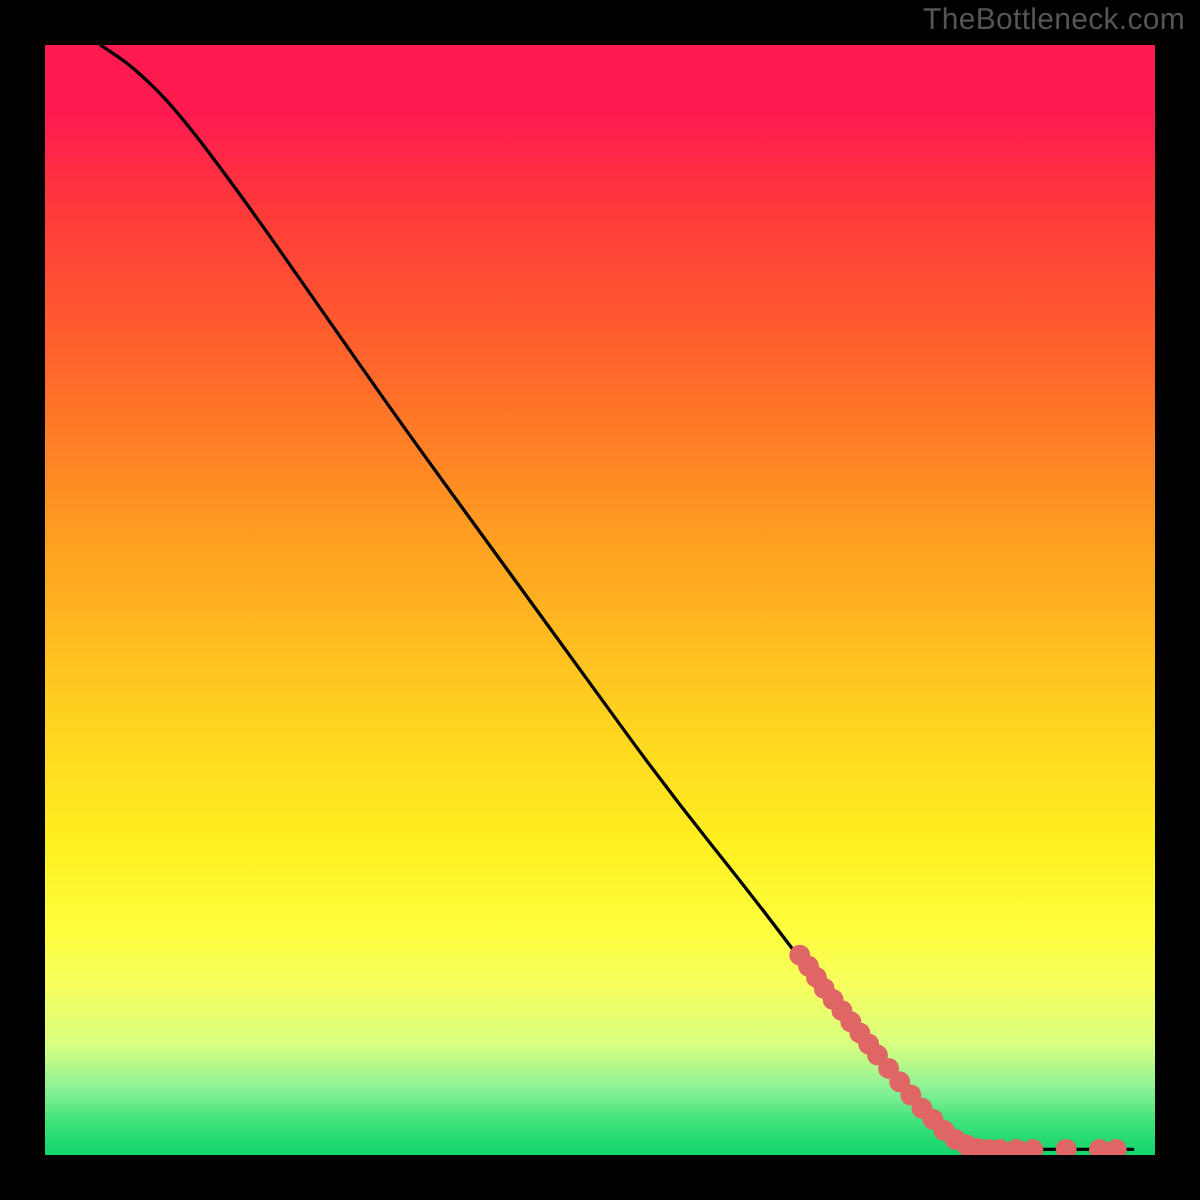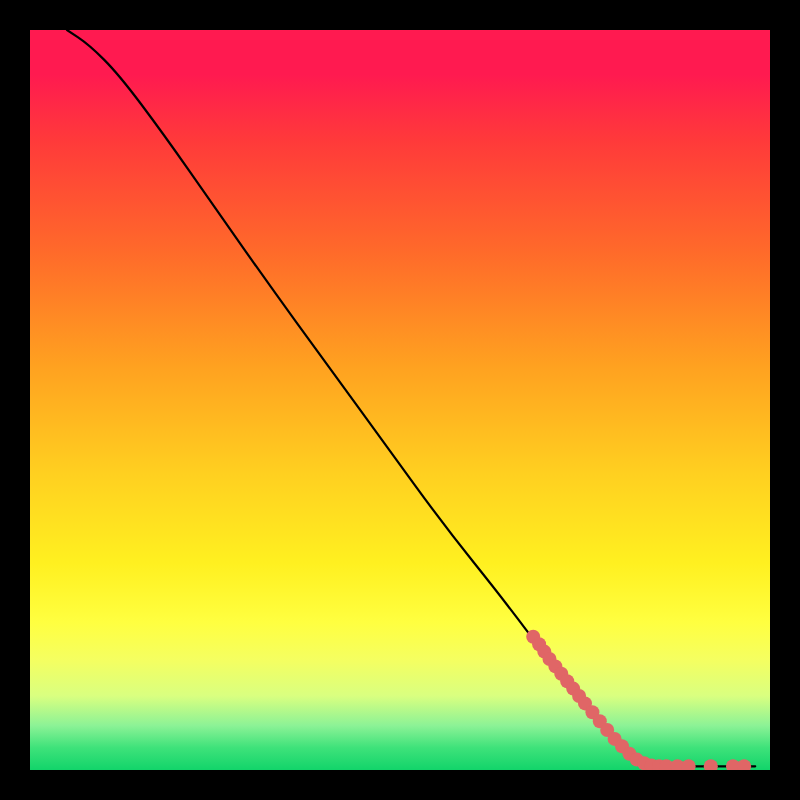--- a/index.html
+++ b/index.html
@@ -67,20 +67,21 @@
     stroke-linecap: round;
   }
   .marker {
     stroke: none;
   }
 </style>
 </head>
 <body>
 
 <div class="container">
+  <div class="attribution">TheBottleneck.com</div>
 
   <div class="plot-frame">
     <div class="gradient-bg"></div>
     <svg class="overlay" viewBox="0 0 740 740" preserveAspectRatio="none">
       <path id="curve-path" class="curve" d="M 37.0 0.0 Q 37.0 0.0 48.1 7.4 Q 59.2 14.8 74.0 29.6 Q 88.8 44.4 111.0 74.0 Q 133.2 103.6 159.1 140.6 Q 185.0 177.6 210.9 214.6 Q 236.8 251.6 266.4 292.3 Q 296.0 333.0 325.6 373.7 Q 355.2 414.4 384.8 455.1 Q 414.4 495.8 444.0 532.8 Q 473.6 569.8 495.8 599.4 Q 518.0 629.0 540.2 654.9 Q 562.4 680.8 577.2 699.3 Q 592.0 717.8 603.1 725.2 Q 614.2 732.6 625.3 734.5 Q 636.4 736.3 651.2 736.3 Q 666.0 736.3 684.5 736.3 Q 703.0 736.3 714.1 736.3 L 725.2 736.3"></path>
       <g id="marker-group">
           <circle cx="503.2" cy="606.8" r="7" class="marker" fill="#e06666"></circle>
           <circle cx="509.1" cy="614.2" r="7" class="marker" fill="#e06666"></circle>
           <circle cx="514.3" cy="621.6" r="7" class="marker" fill="#e06666"></circle>
           <circle cx="519.5" cy="629.0" r="7" class="marker" fill="#e06666"></circle>

